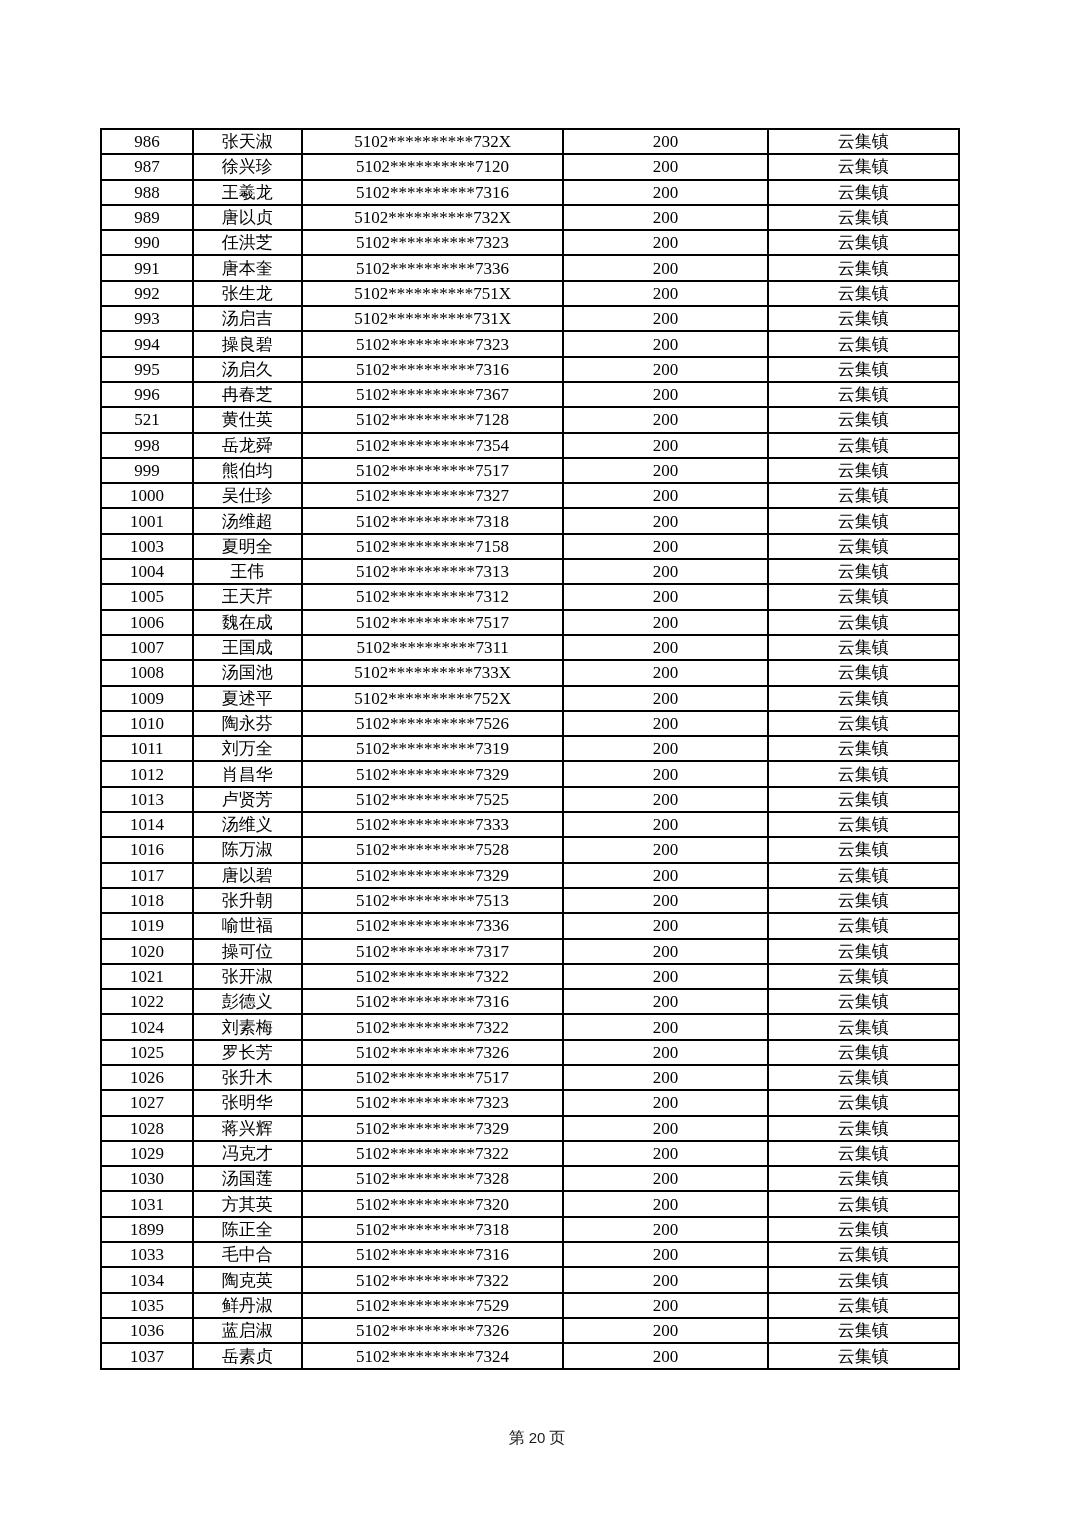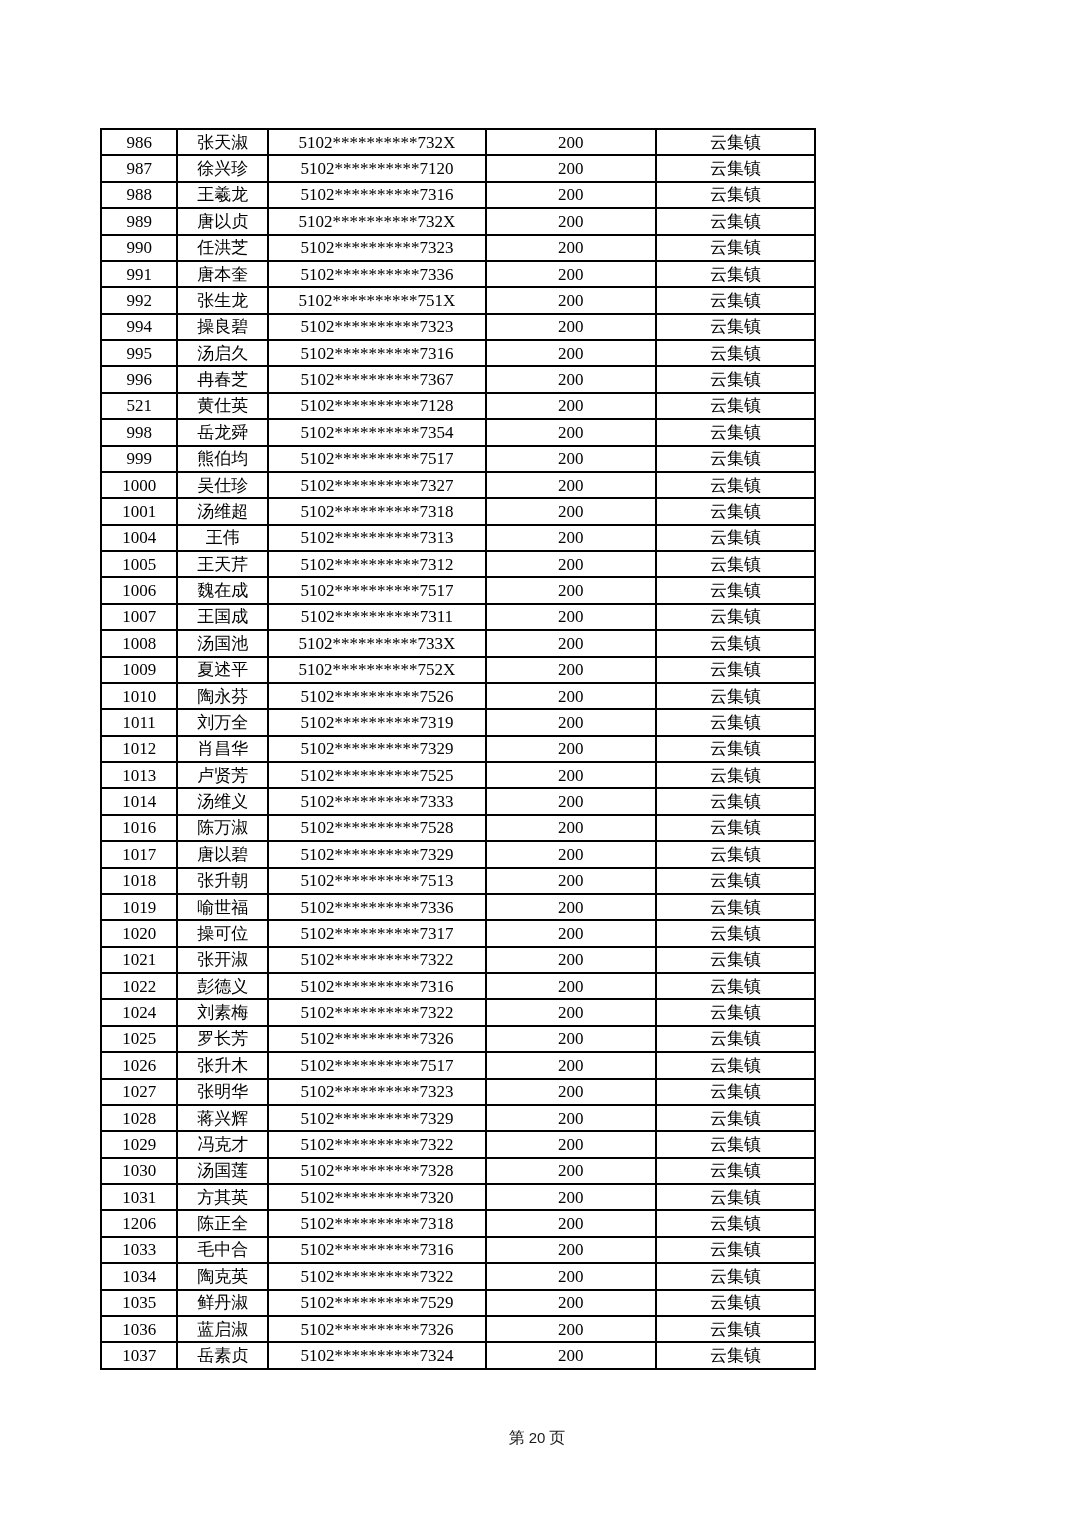--- a/index.html
+++ b/index.html
@@ -13,21 +13,21 @@
     height: 1520px;
     background: #ffffff;
     font-family: "Liberation Serif", serif;
     color: #000000;
     overflow: hidden;
   }
   table.roster {
     position: absolute;
     left: 100px;
     top: 128px;
-    width: 716px;
+    width: 860px;
     height: 1242px;
     border-collapse: collapse;
     table-layout: fixed;
   }
   table.roster td {
     border: 2px solid #000000;
     text-align: center;
     vertical-align: middle;
     padding: 0;
     font-size: 17px;
@@ -112,20 +112,27 @@
           <td>云集镇</td>
         </tr>
         <tr>
           <td>992</td>
           <td>张生龙</td>
           <td>5102**********751X</td>
           <td>200</td>
           <td>云集镇</td>
         </tr>
         <tr>
+          <td>993</td>
+          <td>汤启吉</td>
+          <td>5102**********731X</td>
+          <td>200</td>
+          <td>云集镇</td>
+        </tr>
+        <tr>
           <td>994</td>
           <td>操良碧</td>
           <td>5102**********7323</td>
           <td>200</td>
           <td>云集镇</td>
         </tr>
         <tr>
           <td>995</td>
           <td>汤启久</td>
           <td>5102**********7316</td>
@@ -168,20 +175,27 @@
           <td>云集镇</td>
         </tr>
         <tr>
           <td>1001</td>
           <td>汤维超</td>
           <td>5102**********7318</td>
           <td>200</td>
           <td>云集镇</td>
         </tr>
         <tr>
+          <td>1003</td>
+          <td>夏明全</td>
+          <td>5102**********7158</td>
+          <td>200</td>
+          <td>云集镇</td>
+        </tr>
+        <tr>
           <td>1004</td>
           <td>王伟</td>
           <td>5102**********7313</td>
           <td>200</td>
           <td>云集镇</td>
         </tr>
         <tr>
           <td>1005</td>
           <td>王天芹</td>
           <td>5102**********7312</td>
@@ -350,21 +364,21 @@
           <td>云集镇</td>
         </tr>
         <tr>
           <td>1031</td>
           <td>方其英</td>
           <td>5102**********7320</td>
           <td>200</td>
           <td>云集镇</td>
         </tr>
         <tr>
-          <td>1206</td>
+          <td>1899</td>
           <td>陈正全</td>
           <td>5102**********7318</td>
           <td>200</td>
           <td>云集镇</td>
         </tr>
         <tr>
           <td>1033</td>
           <td>毛中合</td>
           <td>5102**********7316</td>
           <td>200</td>

